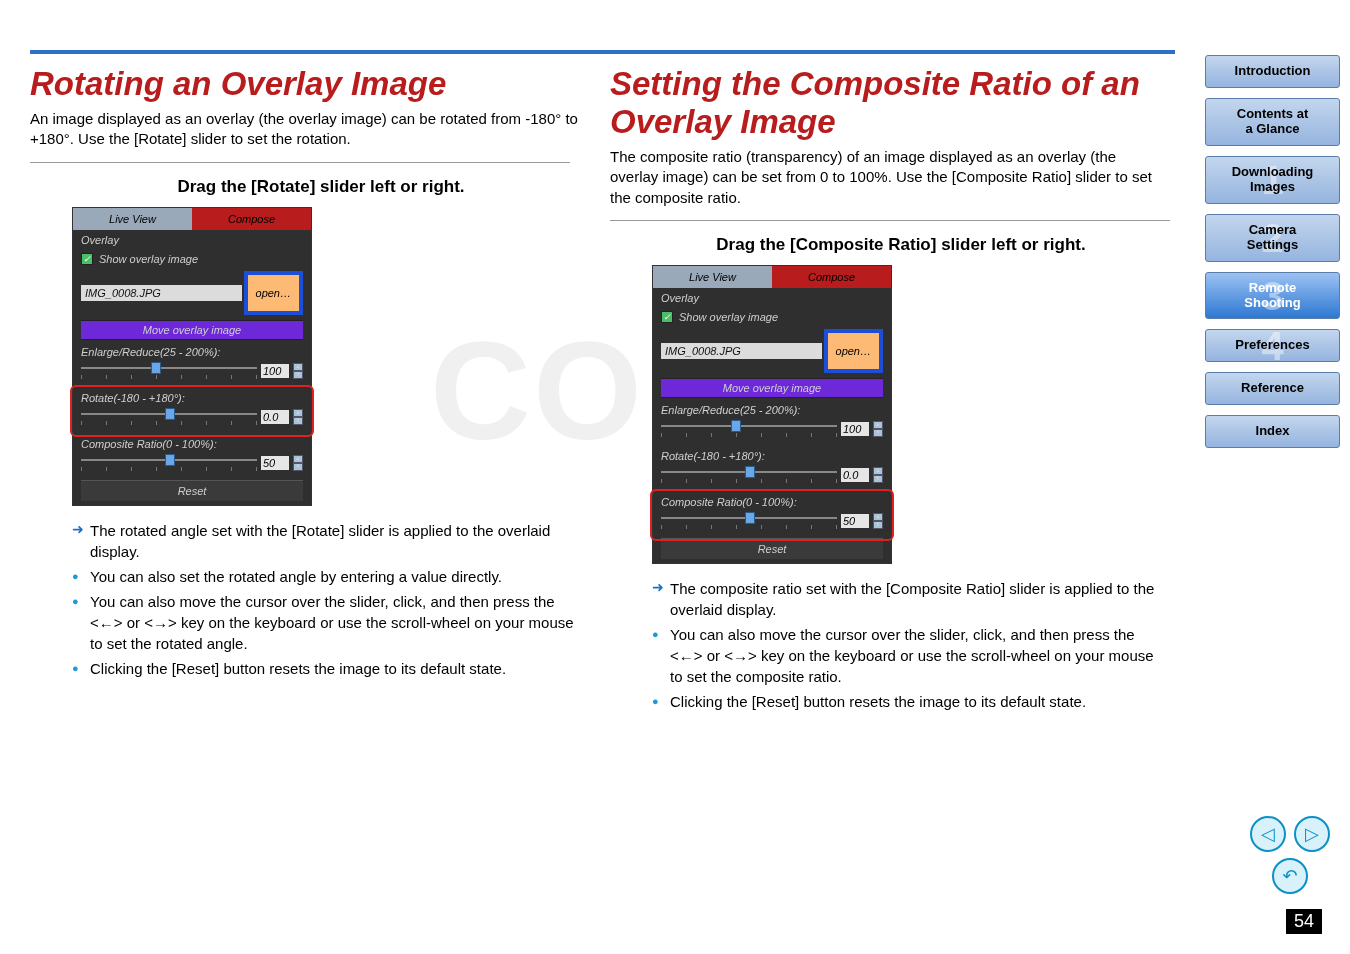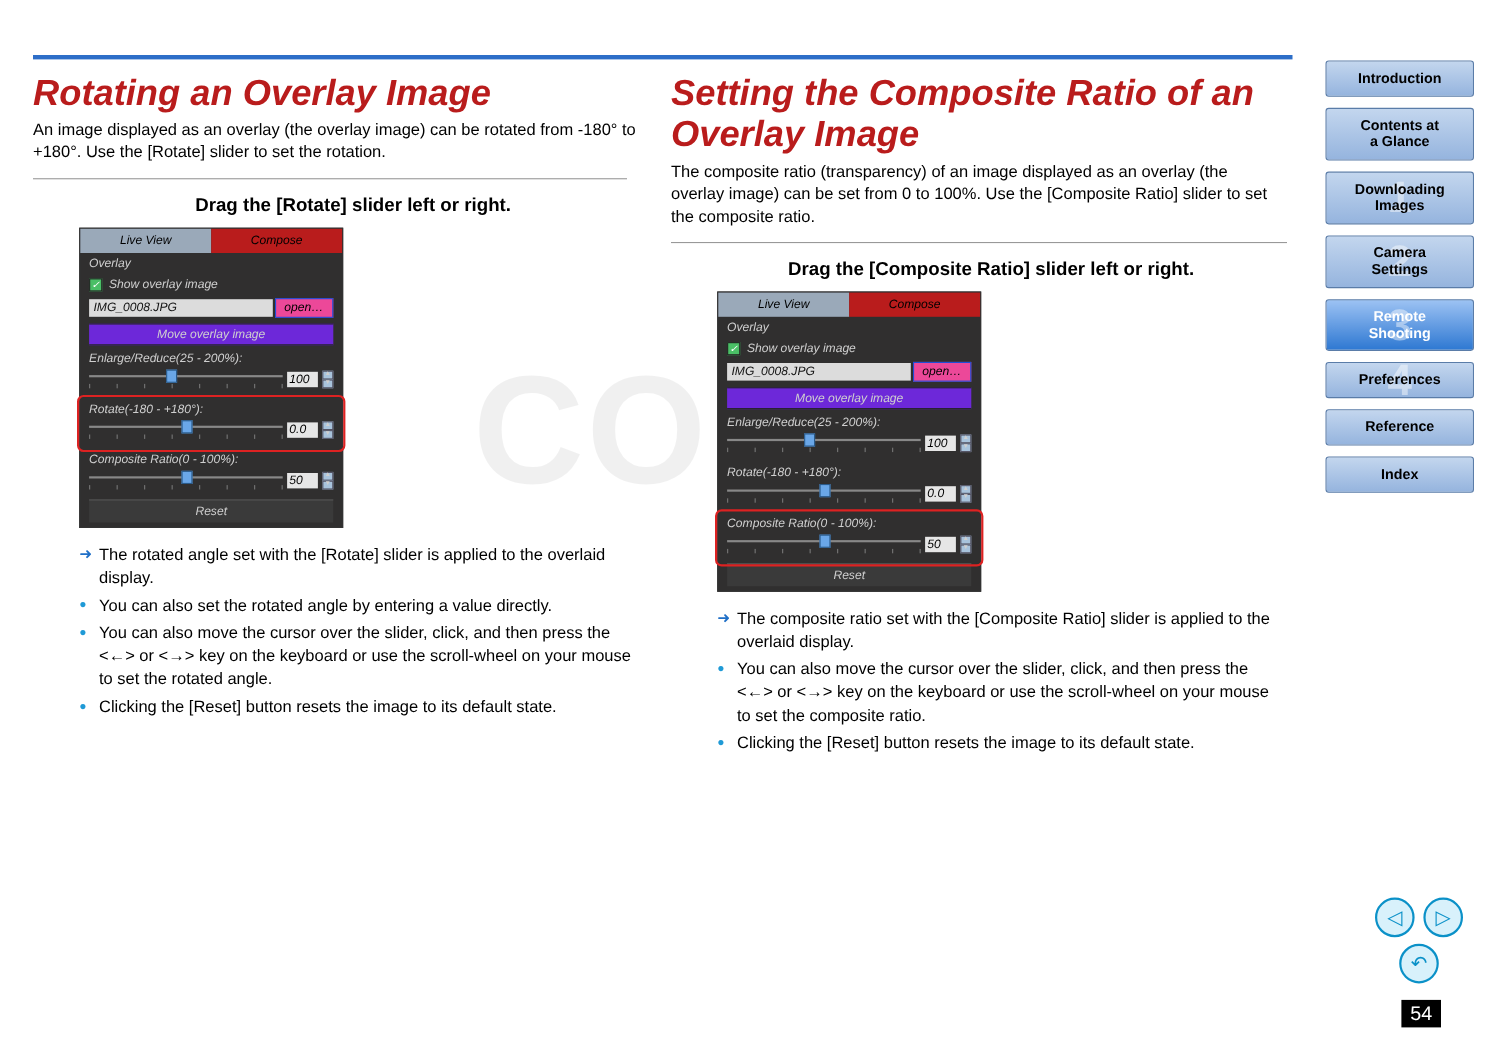--- a/index.html
+++ b/index.html
@@ -13,21 +13,21 @@
   .instruction { font-size: 17px; font-weight: bold; margin-left: 32px; margin-bottom: 10px; text-align: center; }
   .panel-wrap { margin-left: 42px; }
   .panel { width: 240px; border: 1px solid #333; background: #302f2f; color: #cfcfcf; font-size: 11px; font-style: italic; }
   .tabs { display: flex; }
   .tab { flex: 1; text-align: center; padding: 5px 0; background: #9aa9b9; color: #000; cursor: pointer; }
   .tab.active { background: #b91c1c; }
   .phead { padding: 4px 8px; color: #cfcfcf; }
   .row { padding: 3px 8px; display: flex; align-items: center; }
   .chk { width: 12px; height: 12px; background: #4abf66; border: 1px solid #222; margin-right: 6px; display: inline-flex; align-items: center; justify-content: center; color: #fff; font-size: 9px; }
   .fname { background: #dcdcdc; color: #111; padding: 2px 4px; flex: 1; margin-right: 2px; }
-  .open { background: #ec4899; color: #000; padding: 2px 8px; border: 1px solid #1d4ed8; }
+  .open { background: #fdba74; color: #000; padding: 12px 8px; border: 4px solid #1d4ed8; }
   .mov { text-align: center; padding: 3px; background: #6d28d9; border-top: 1px solid #222; border-bottom: 1px solid #222; margin: 2px 8px; }
   .grp { padding: 4px 8px 8px 8px; }
   .grp-lbl { margin-bottom: 4px; }
   .slider-row { display: flex; align-items: center; gap: 4px; }
   .track { flex: 1; position: relative; height: 18px; }
   .line { position: absolute; top: 5px; left: 0; right: 0; height: 2px; background: #888; }
   .ticks { position: absolute; bottom: 1px; left: 0; right: 0; display: flex; justify-content: space-between; color: #777; font-size: 8px; }
   .ticks span { width: 1px; height: 4px; background: #777; }
   .thumb { position: absolute; top: 0; width: 10px; height: 12px; background: #6aa7e8; border: 1px solid #2a5a8a; }
   .valbox { width: 28px; background: #e6e6e6; color: #000; padding: 1px 2px; font-size: 11px; }
@@ -44,21 +44,21 @@
   
   .sidebar { position: absolute; right: 10px; top: 55px; width: 135px; display: flex; flex-direction: column; gap: 10px; }
   .sbtn { background: linear-gradient(#c3d6ee, #95b4de); border: 1px solid #5a7ca8; border-radius: 3px; text-align: center; padding: 8px 4px; color: #000; font-size: 13px; font-weight: bold; line-height: 1.15; cursor: pointer; text-decoration: none; position: relative; }
   .sbtn.active { background: linear-gradient(#9cc2f3, #2e78d2); color: #fff; }
   .sbtn .bignum { position: absolute; font-size: 40px; font-weight: bold; color: rgba(255,255,255,0.45); left: 50%; top: 50%; transform: translate(-50%,-50%); pointer-events: none; }
   .sbtn span.lbl { position: relative; z-index: 2; white-space: pre-line; display: block; }
 
   .navicons { position: absolute; right: 20px; bottom: 60px; display: flex; flex-direction: column; align-items: center; gap: 6px; }
   .navrow { display: flex; gap: 8px; }
   .circle { width: 36px; height: 36px; border-radius: 50%; border: 2px solid #0b91c8; background: #d8f1fb; display: flex; align-items: center; justify-content: center; color: #0b91c8; font-size: 18px; cursor: pointer; }
-  .pagenum { position: absolute; right: 40px; bottom: 20px; font-size: 18px; color: #fff; background: #000; padding: 2px 8px; }
+  .pagenum { position: absolute; right: 28px; bottom: 20px; font-size: 18px; color: #fff; background: #000; padding: 2px 8px; }
 </style>
 </head>
 <body>
 
 <div class="topbar"></div>
 <div class="watermark">CO</div>
 
 <div class="page">
 
   <div class="col">

